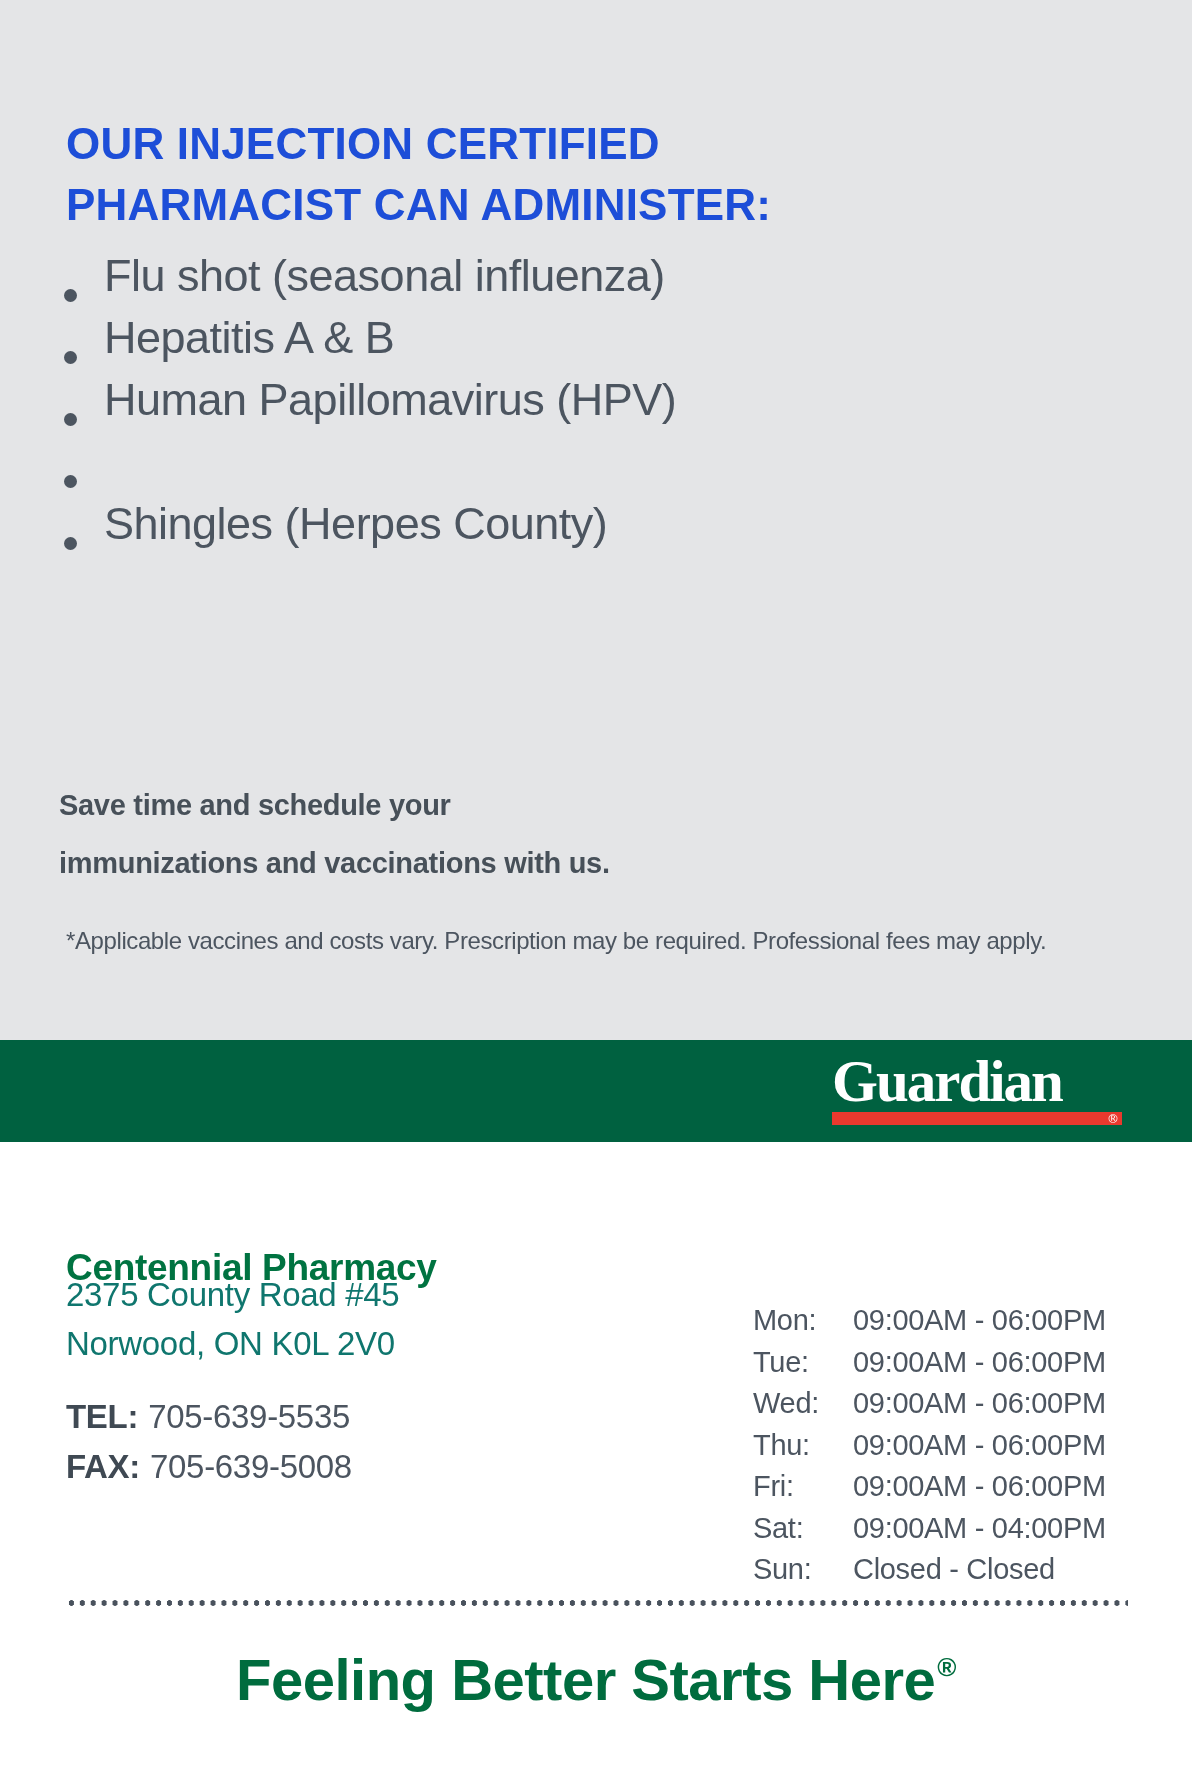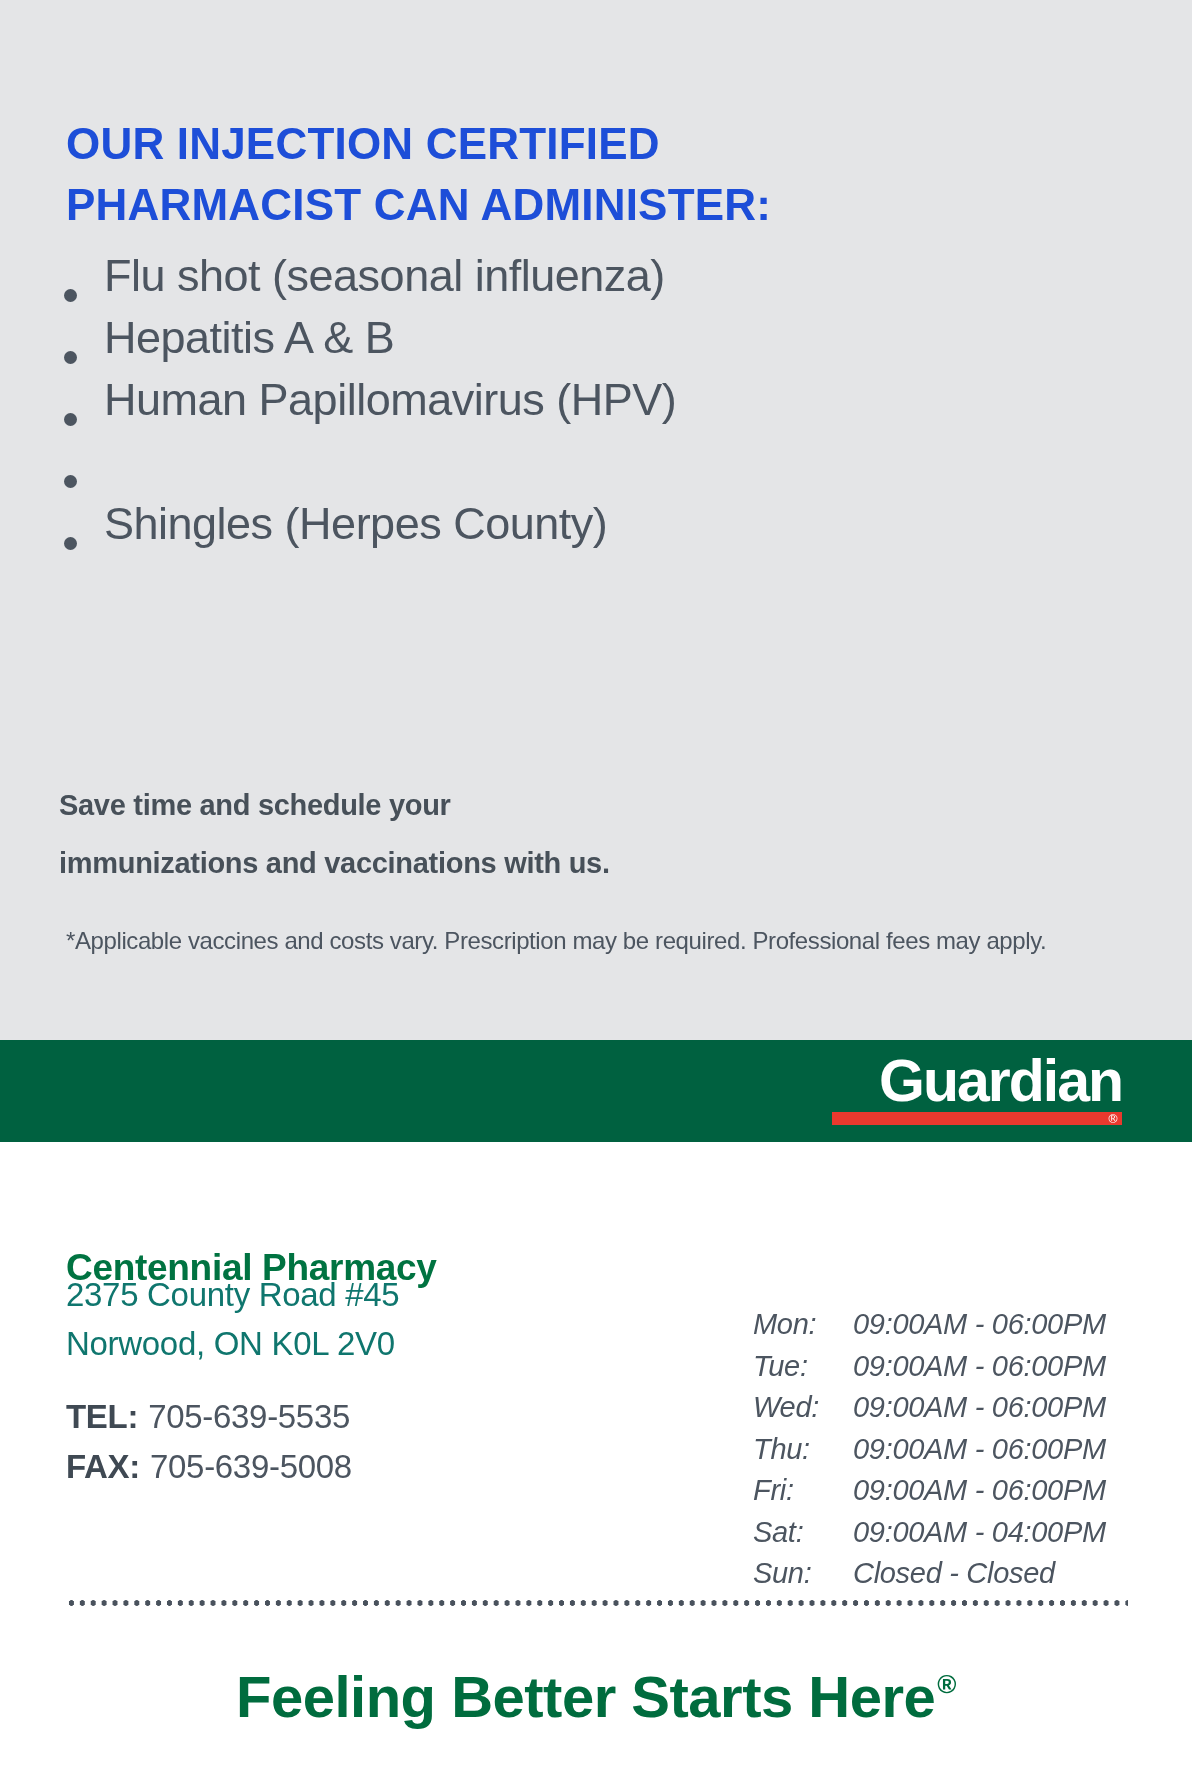--- a/index.html
+++ b/index.html
@@ -39,23 +39,23 @@
     font-size:24px; line-height:37px; color:#4C5560; letter-spacing:-0.4px;
   }
   
   .green-bar {
     position:absolute; left:0; top:1040px; width:100%; height:102px;
     background:#006140;
   }
   .logo { position:absolute; right:70px; bottom:17px; }
   .logo-text {
     display:block; color:#ffffff;
-    font-family:Liberation Sans, sans-serif; font-weight:bold;
+    font-family:Liberation Serif, serif; font-weight:bold;
     font-size:59px; line-height:52px; letter-spacing:-2px;
-    text-align:right;
+    text-align:left;
   }
   .logo-bar {
     position:relative; margin-top:5px; height:13px; width:290px;
     background:#E9392E;
   }
   .logo-reg {
     position:absolute; right:3px; top:50%; transform:translateY(-50%);
     color:#ffffff; font-size:12px; line-height:12px;
     font-family:"DejaVu Sans", sans-serif;
   }
@@ -70,32 +70,32 @@
   }
   .contact {
     position:absolute; left:66px; top:1392px;
     font-size:33px; line-height:50px; color:#4C5560; letter-spacing:-0.3px;
   }
   .contact .lbl { font-weight:bold; color:#3F4953; margin-right:10px; }
   .hours {
     position:absolute; left:753px; top:1304px;
     font-size:29px; color:#4C5560; letter-spacing:-0.3px;
   }
-  .hours .row { display:flex; height:41.5px; align-items:center;font-style:italic; }
+  .hours .row { display:flex; height:41.5px; align-items:flex-start; }
   .hours .day { width:100px; }
   .dotted {
     position:absolute; left:66px; top:1600px; width:1062px; height:6px;
     background-image:radial-gradient(circle, #49525D 2.6px, rgba(0,0,0,0) 3px);
     background-size:10.9px 6px; background-repeat:repeat-x;
     background-position:left center;
   }
   .slogan {
     position:absolute; left:0; top:1646px; width:100%;
     text-align:center; font-size:58px; font-weight:bold;
-    color:#006C3E; letter-spacing:-0.5px;margin-top:17px;
+    color:#006C3E; letter-spacing:-0.5px;
   }
   .slogan .reg {
     font-size:26px; position:relative; top:-24px; margin-left:2px;
     font-weight:bold;
   }
 </style>
 </head>
 <body>
 
 <div class="page">

